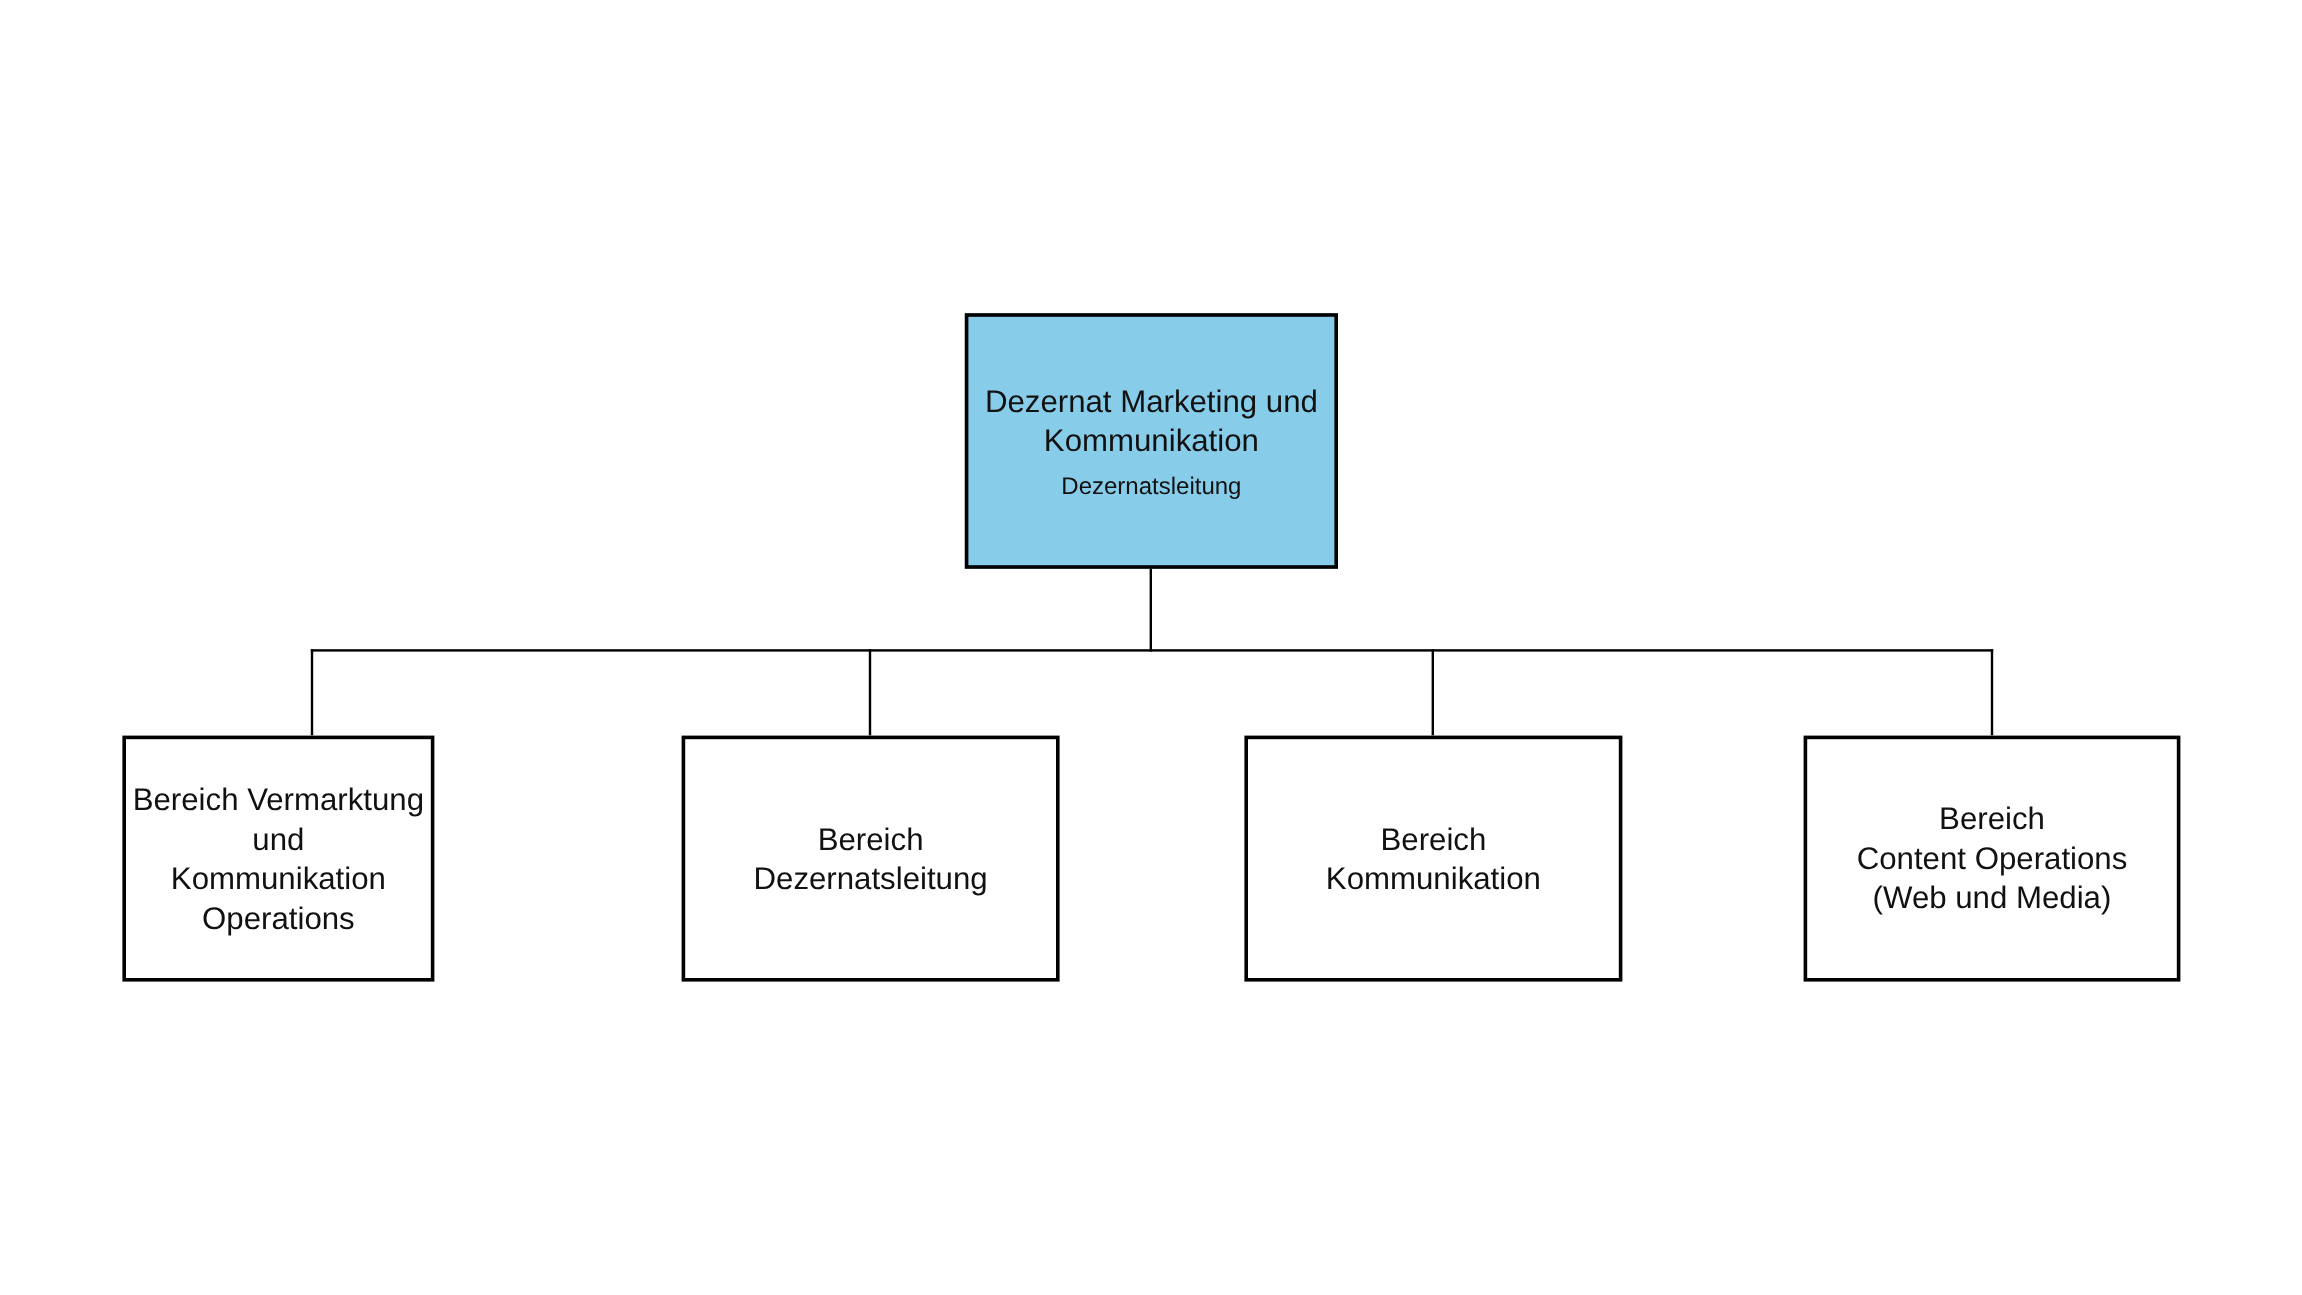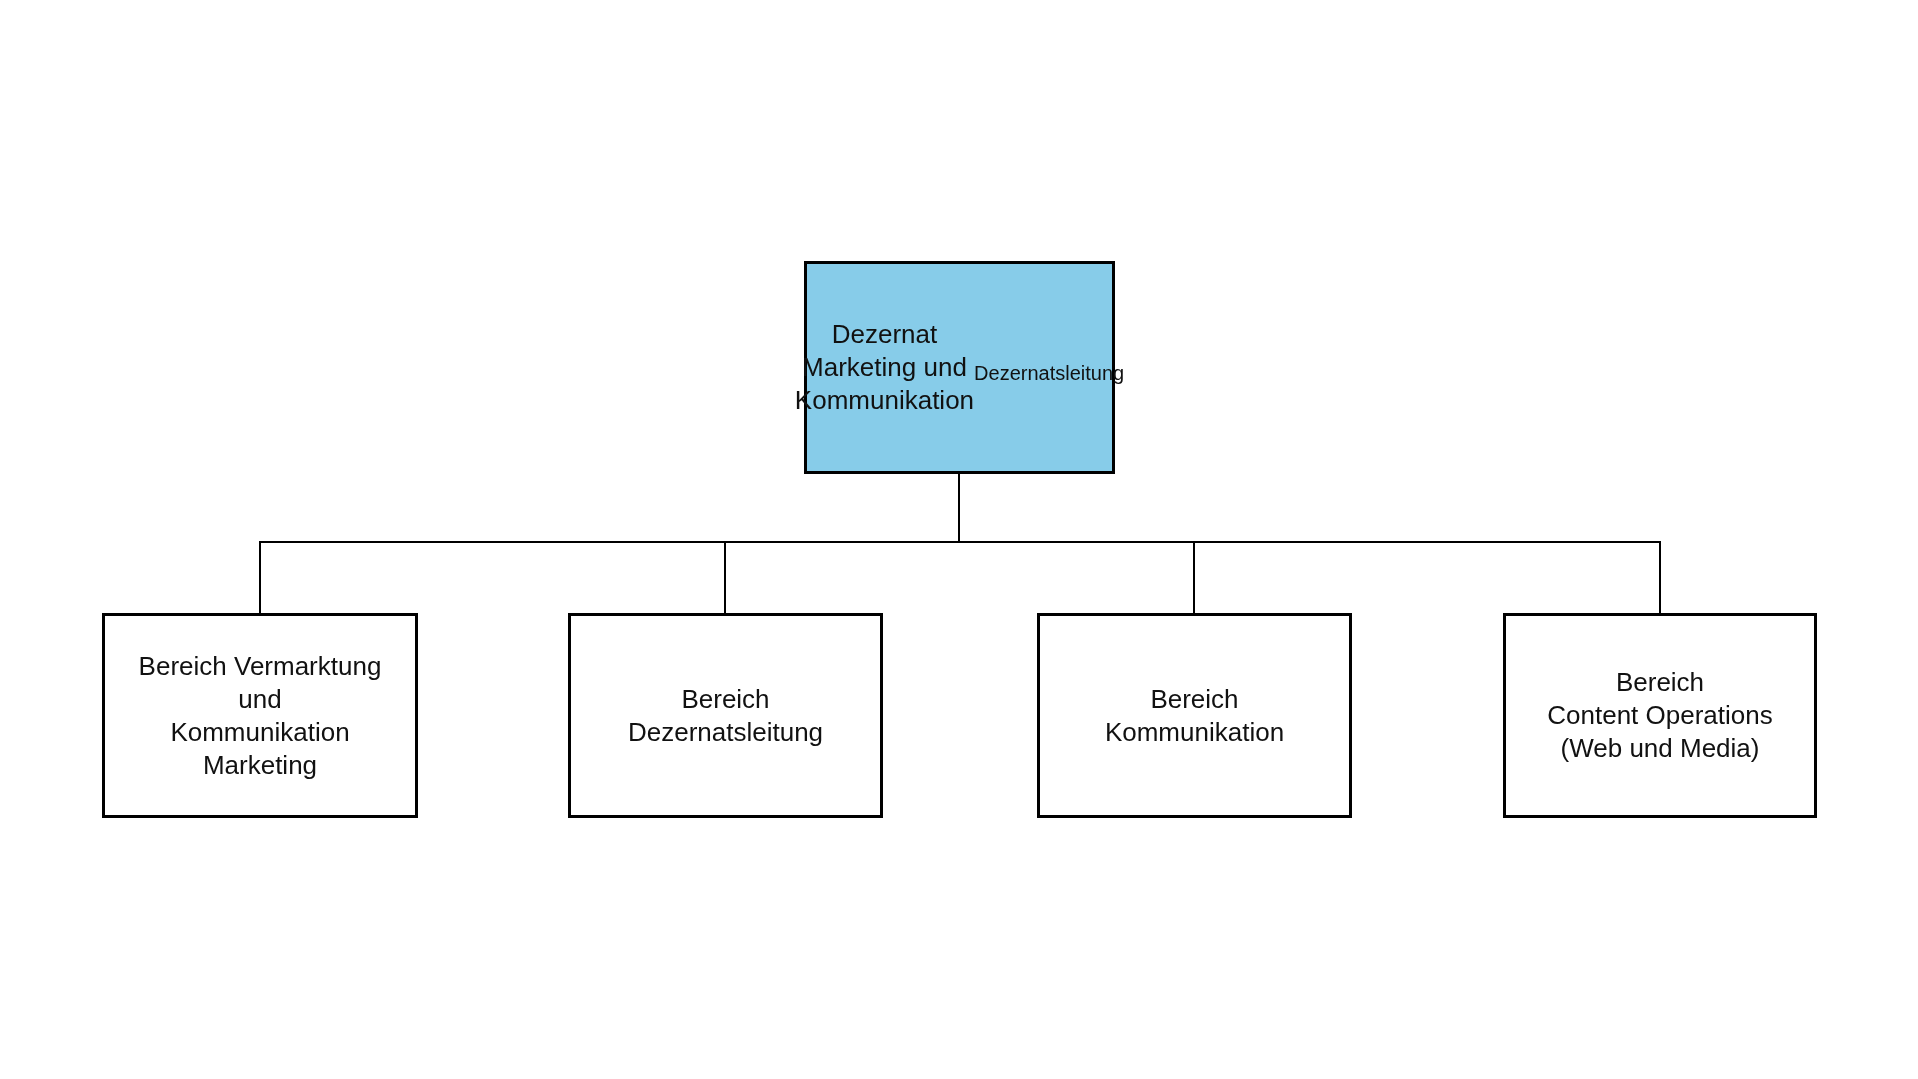--- a/index.html
+++ b/index.html
@@ -15,39 +15,39 @@
     position: relative;
     width: 1918px;
     height: 1079px;
     background: #ffffff;
   }
   .node {
     position: absolute;
     box-sizing: border-box;
     border: 3px solid #000000;
     display: flex;
-    flex-direction: row;
+    flex-direction: column;
     align-items: center;
     justify-content: center;
     text-align: center;
     color: #111111;
   }
   .root-node {
     left: 804px;
     top: 261px;
     width: 311px;
     height: 213px;
     background: #87CCE9;
   }
   .child-node {
     background: #ffffff;
     top: 613px;
     height: 205px;
   }
-  .child-node.c0 { left: 102px;  width: 316px; }
+  .child-node.c0 { left: 102px;  width: 260px; }
   .child-node.c1 { left: 568px;  width: 315px; }
   .child-node.c2 { left: 1037px; width: 315px; }
   .child-node.c3 { left: 1503px; width: 314px; }
   .node-title {
     font-size: 26px;
     line-height: 33px;
   }
   .node-subtitle {
     font-size: 20px;
     line-height: 24px;
@@ -101,21 +101,21 @@
   <div class="connector drop d0" style="background: rgb(0, 0, 0);"></div>
   <div class="connector drop d1" style="background: rgb(0, 0, 0);"></div>
   <div class="connector drop d2" style="background: rgb(0, 0, 0);"></div>
   <div class="connector drop d3" style="background: rgb(0, 0, 0);"></div>
 
   <div class="node child-node c0">
     <div class="node-label">
       <div>Bereich Vermarktung</div>
       <div>und</div>
       <div>Kommunikation</div>
-      <div>Marketing</div>
+      <div>Operations</div>
     </div>
   </div>
 
   <div class="node child-node c1">
     <div class="node-label">
       <div>Bereich</div>
       <div>Dezernatsleitung</div>
     </div>
   </div>
 

